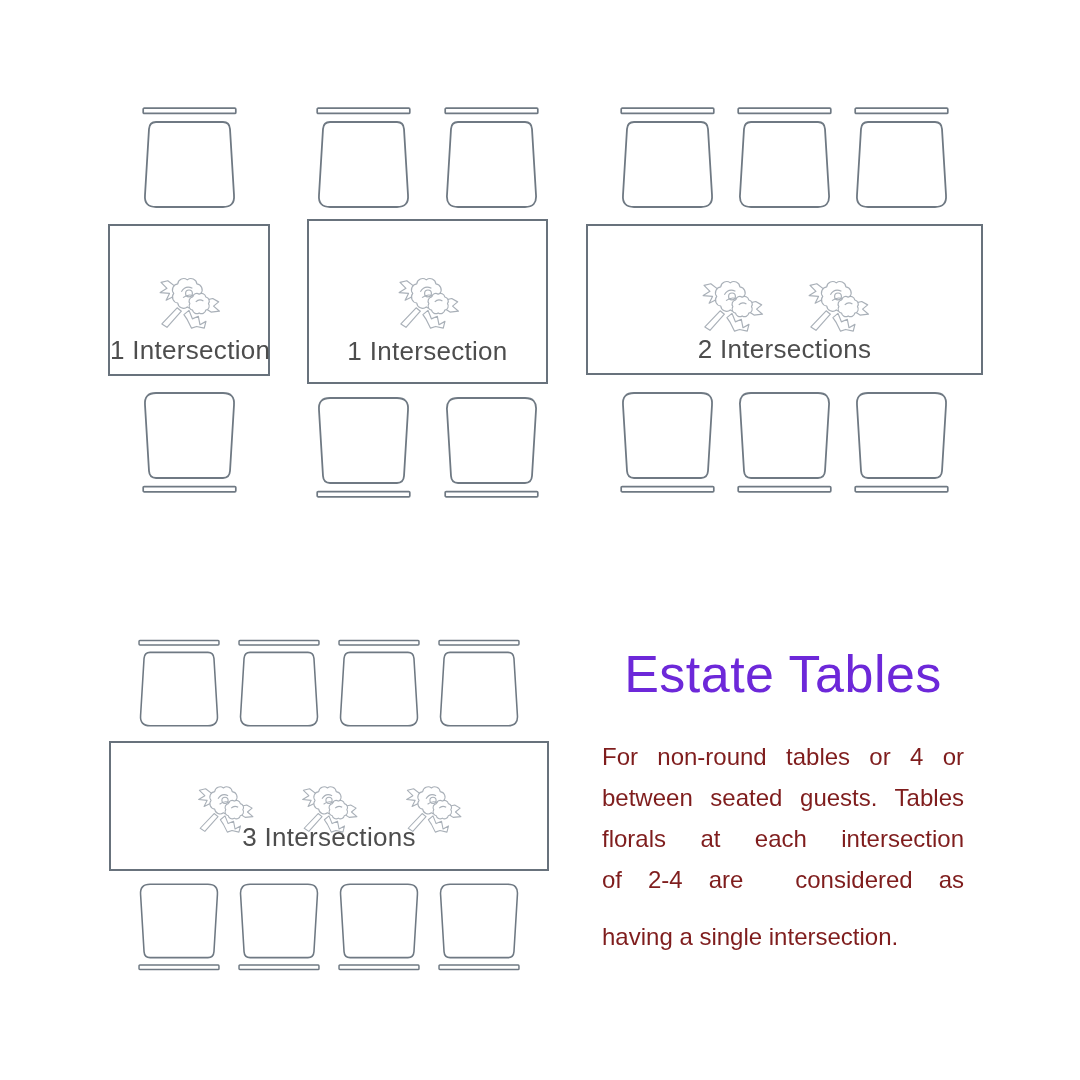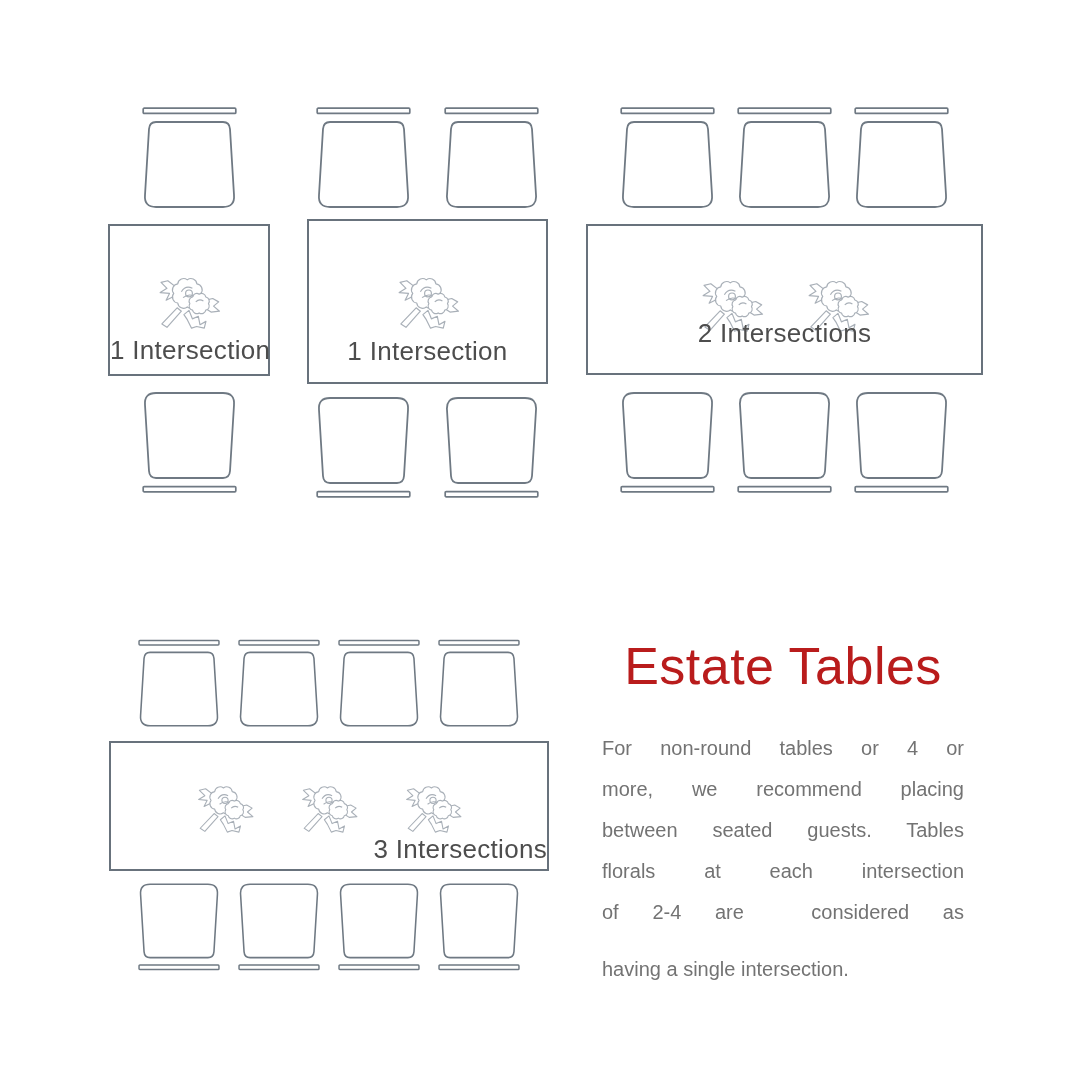--- a/index.html
+++ b/index.html
@@ -33,40 +33,40 @@
   #g2 .chairs-bottom { margin-top:13px; }
   #g2 .floral-row { top:47px; }
   #g2 .table-label { bottom:15px; }
 
   
   #g3 { left:586px; top:107px; width:397px; }
   #g3 .chair-row { gap:22px; }
   #g3 .table-box { height:151px; margin-top:16px; }
   #g3 .chairs-bottom { margin-top:17px; }
   #g3 .floral-row { top:45px; gap:38px; }
-  #g3 .table-label { bottom:24px; }
+  #g3 .table-label { bottom:8px; }
 
   
   #g4 { left:109px; top:639px; width:440px; }
   #g4 .chair-row { gap:18px; }
   #g4 .chair { width:82px; height:88px; }
   #g4 .table-box { height:130px; margin-top:14px; }
   #g4 .chairs-bottom { margin-top:12px; }
   #g4 .floral-row { top:34px; gap:42px; }
   #g4 .floral { width:62px; height:56px; }
-  #g4 .table-label { bottom:4px;text-align:right; }
+  #g4 .table-label { bottom:16px; }
 
   
   .info { position:absolute; left:602px; top:640px; width:362px; }
   .info h1 {
-    margin:0 0 36px 0; font-size:52px; line-height:52px; font-weight:300;
-    color:#b91c1c; text-align:center; letter-spacing:0.5px;
+    margin:8px 0 36px 0; font-size:52px; line-height:52px; font-weight:300;
+    color:#6d28d9; text-align:center; letter-spacing:0.5px;
   }
   .info .body-line {
-    font-size:20px; line-height:41px; color:#737373; font-weight:300;
+    font-size:24px; line-height:41px; color:#7f1d1d; font-weight:300;
     text-align:justify; text-align-last:justify;
   }
   .info .body-line.last { text-align-last:left;margin-top:16px; }
 
   .defs { position:absolute; width:0; height:0; overflow:hidden; }
 </style>
 </head>
 <body>
 
 <svg class="defs" aria-hidden="true">
@@ -233,21 +233,20 @@
   <svg class="chair flip" viewBox="0 0 95 101">
           <use href="#chair-shape"></use>
         </svg>
 </div>
   </section>
 
   <aside class="info">
     <h1>Estate Tables</h1>
     <div>
       <div class="body-line">For non-round tables or 4 or</div>
-      <div class="body-line">more, we recommend placing</div>
       <div class="body-line">between seated guests. Tables</div>
       <div class="body-line">florals at each intersection</div>
       <div class="body-line">of 2-4 are &nbsp;considered as</div>
       <div class="body-line last">having a single intersection.</div>
     </div>
   </aside>
 
 </div>
 
 </body></html>

